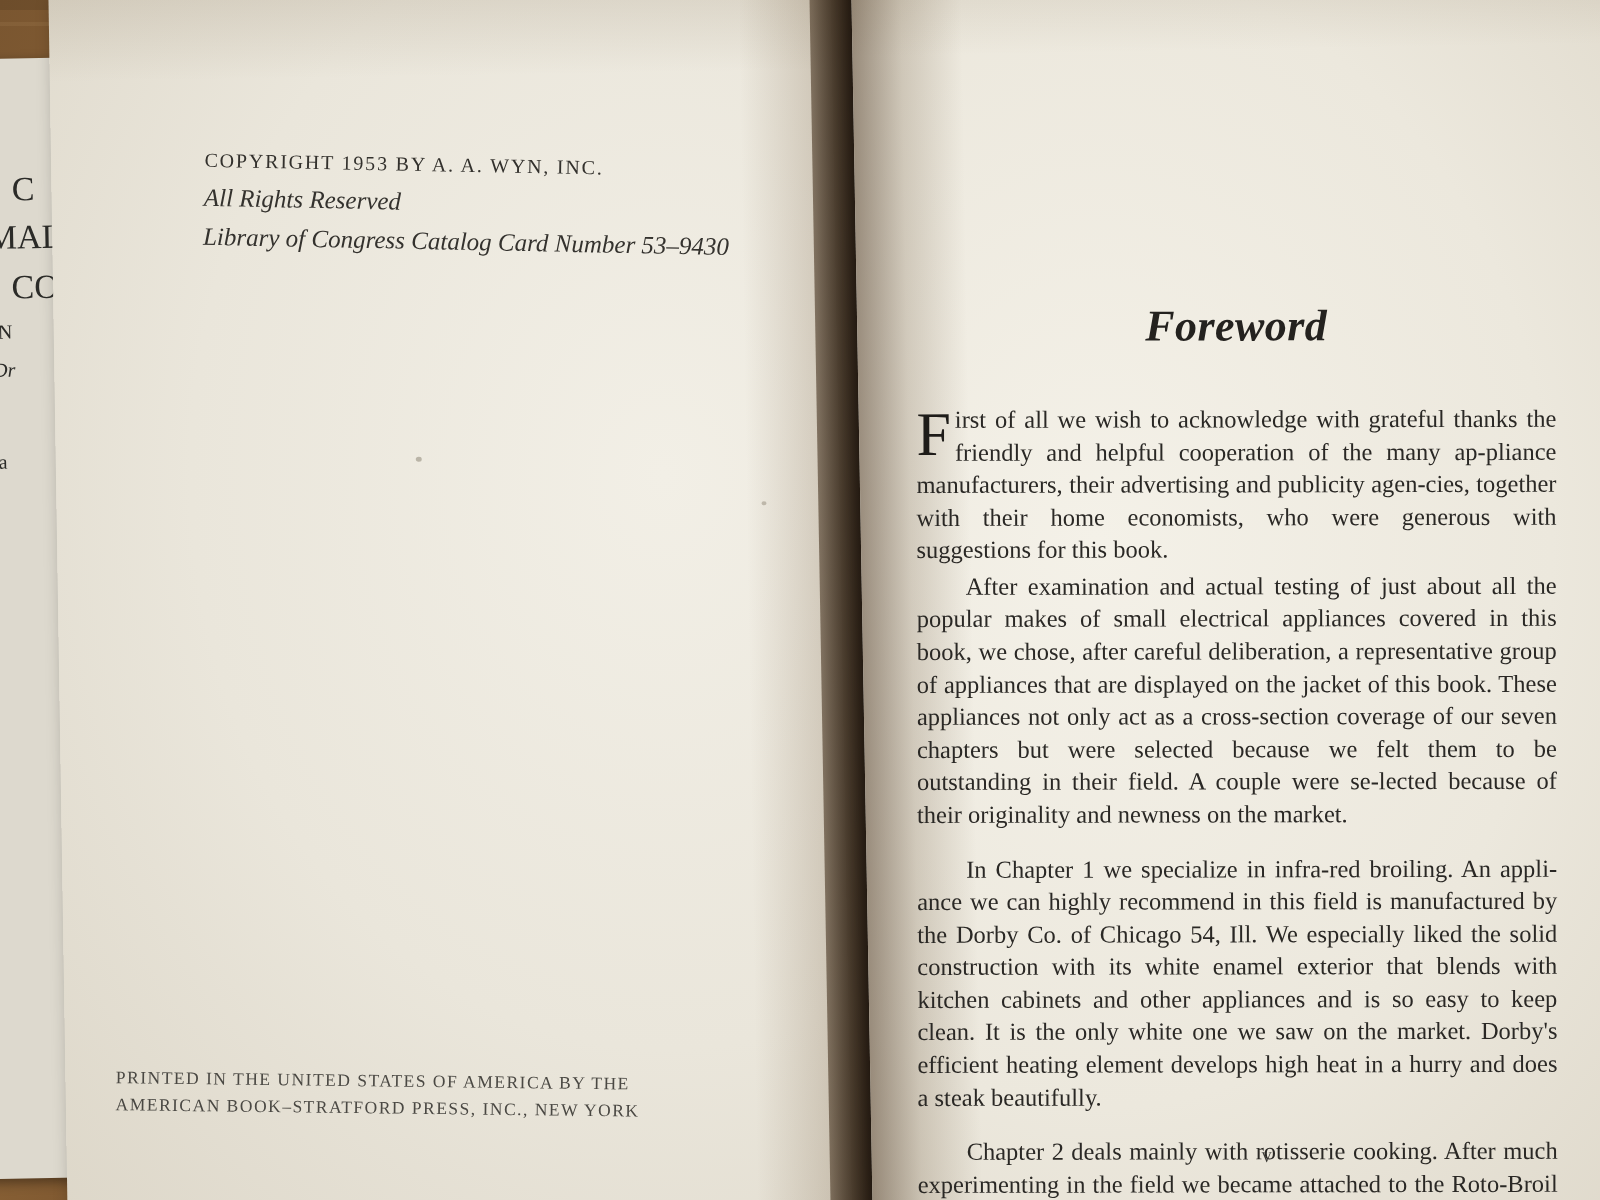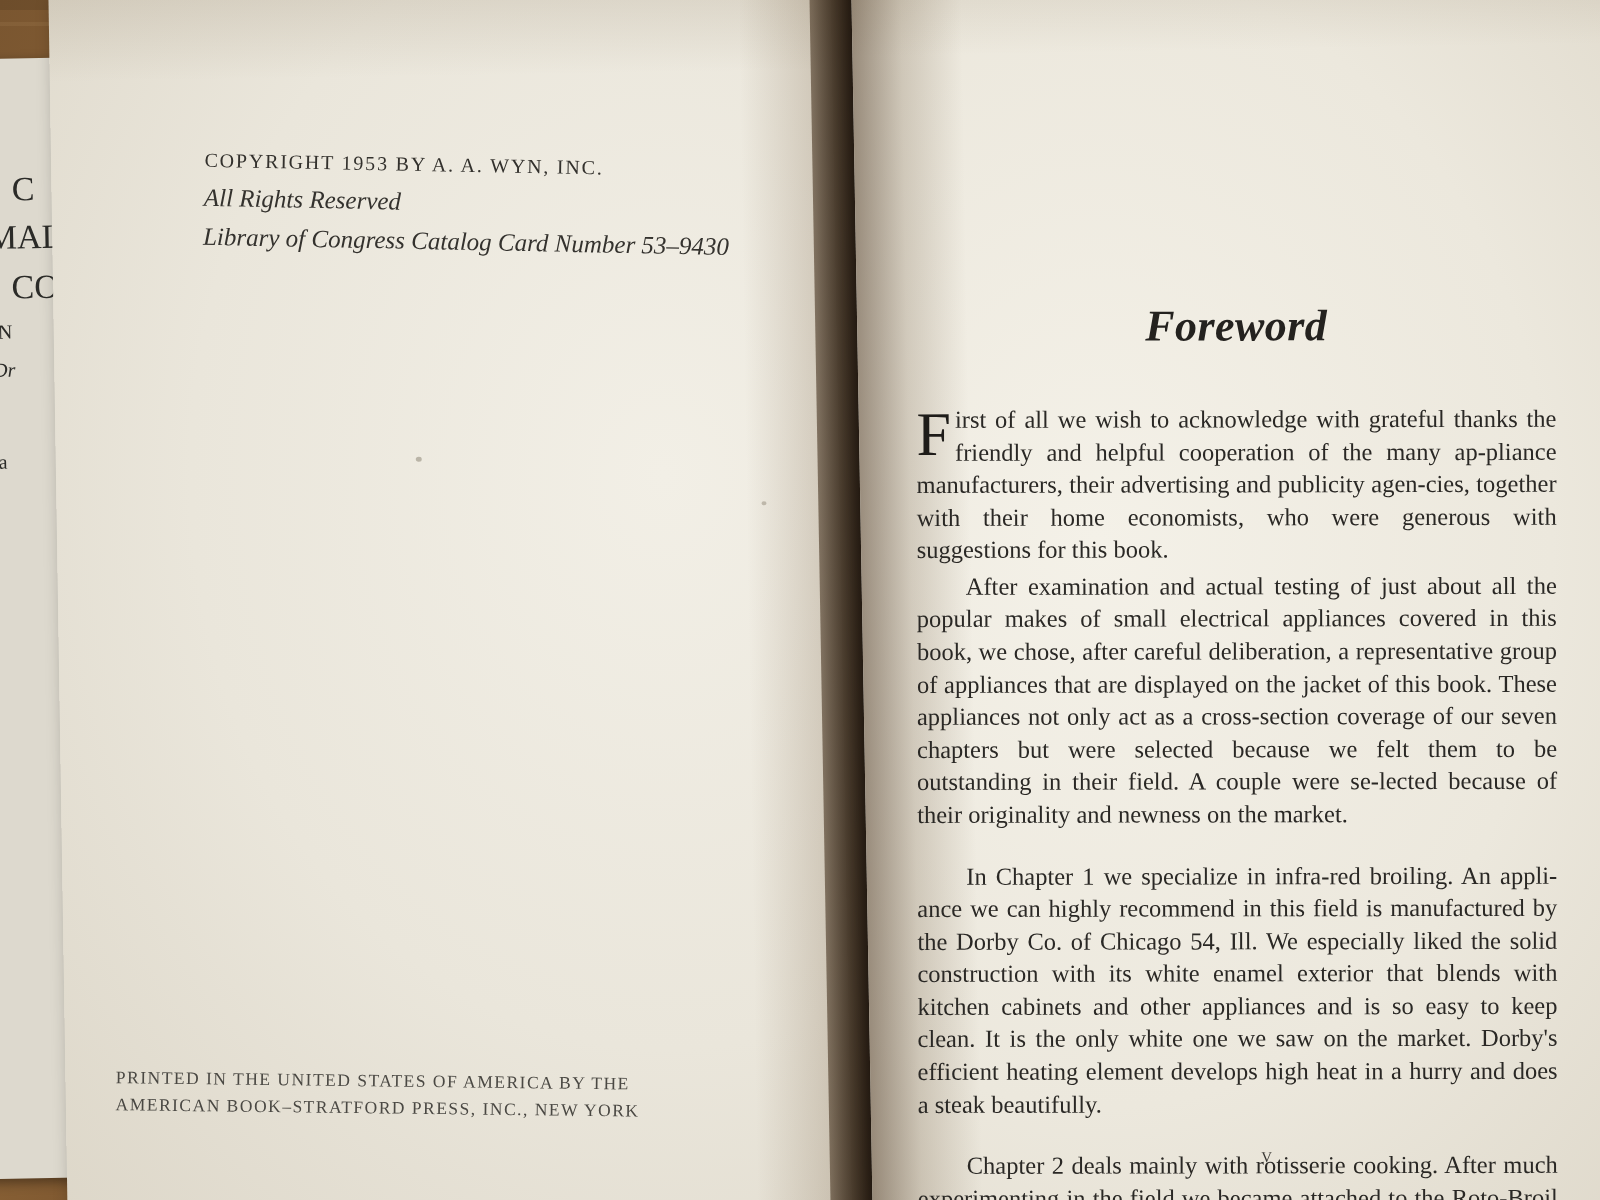--- a/index.html
+++ b/index.html
@@ -179,21 +179,21 @@
     text-align: justify;
     margin: 0 0 6px 0;
     text-indent: 2.0em;
     hyphens: manual;
   }
   .fw-para.first {
     text-indent: 0;
     margin-bottom: 4px;
   }
   .fw-para.gap {
-    margin-top: 29px;
+    margin-top: 22px;
   }
 
   .dropcap {
     float: left;
     font-size: 62px;
     line-height: 0.80;
     padding: 6px 4px 0 0;
     color: #1e1c19;
     font-family: "Liberation Serif", serif;
   }

